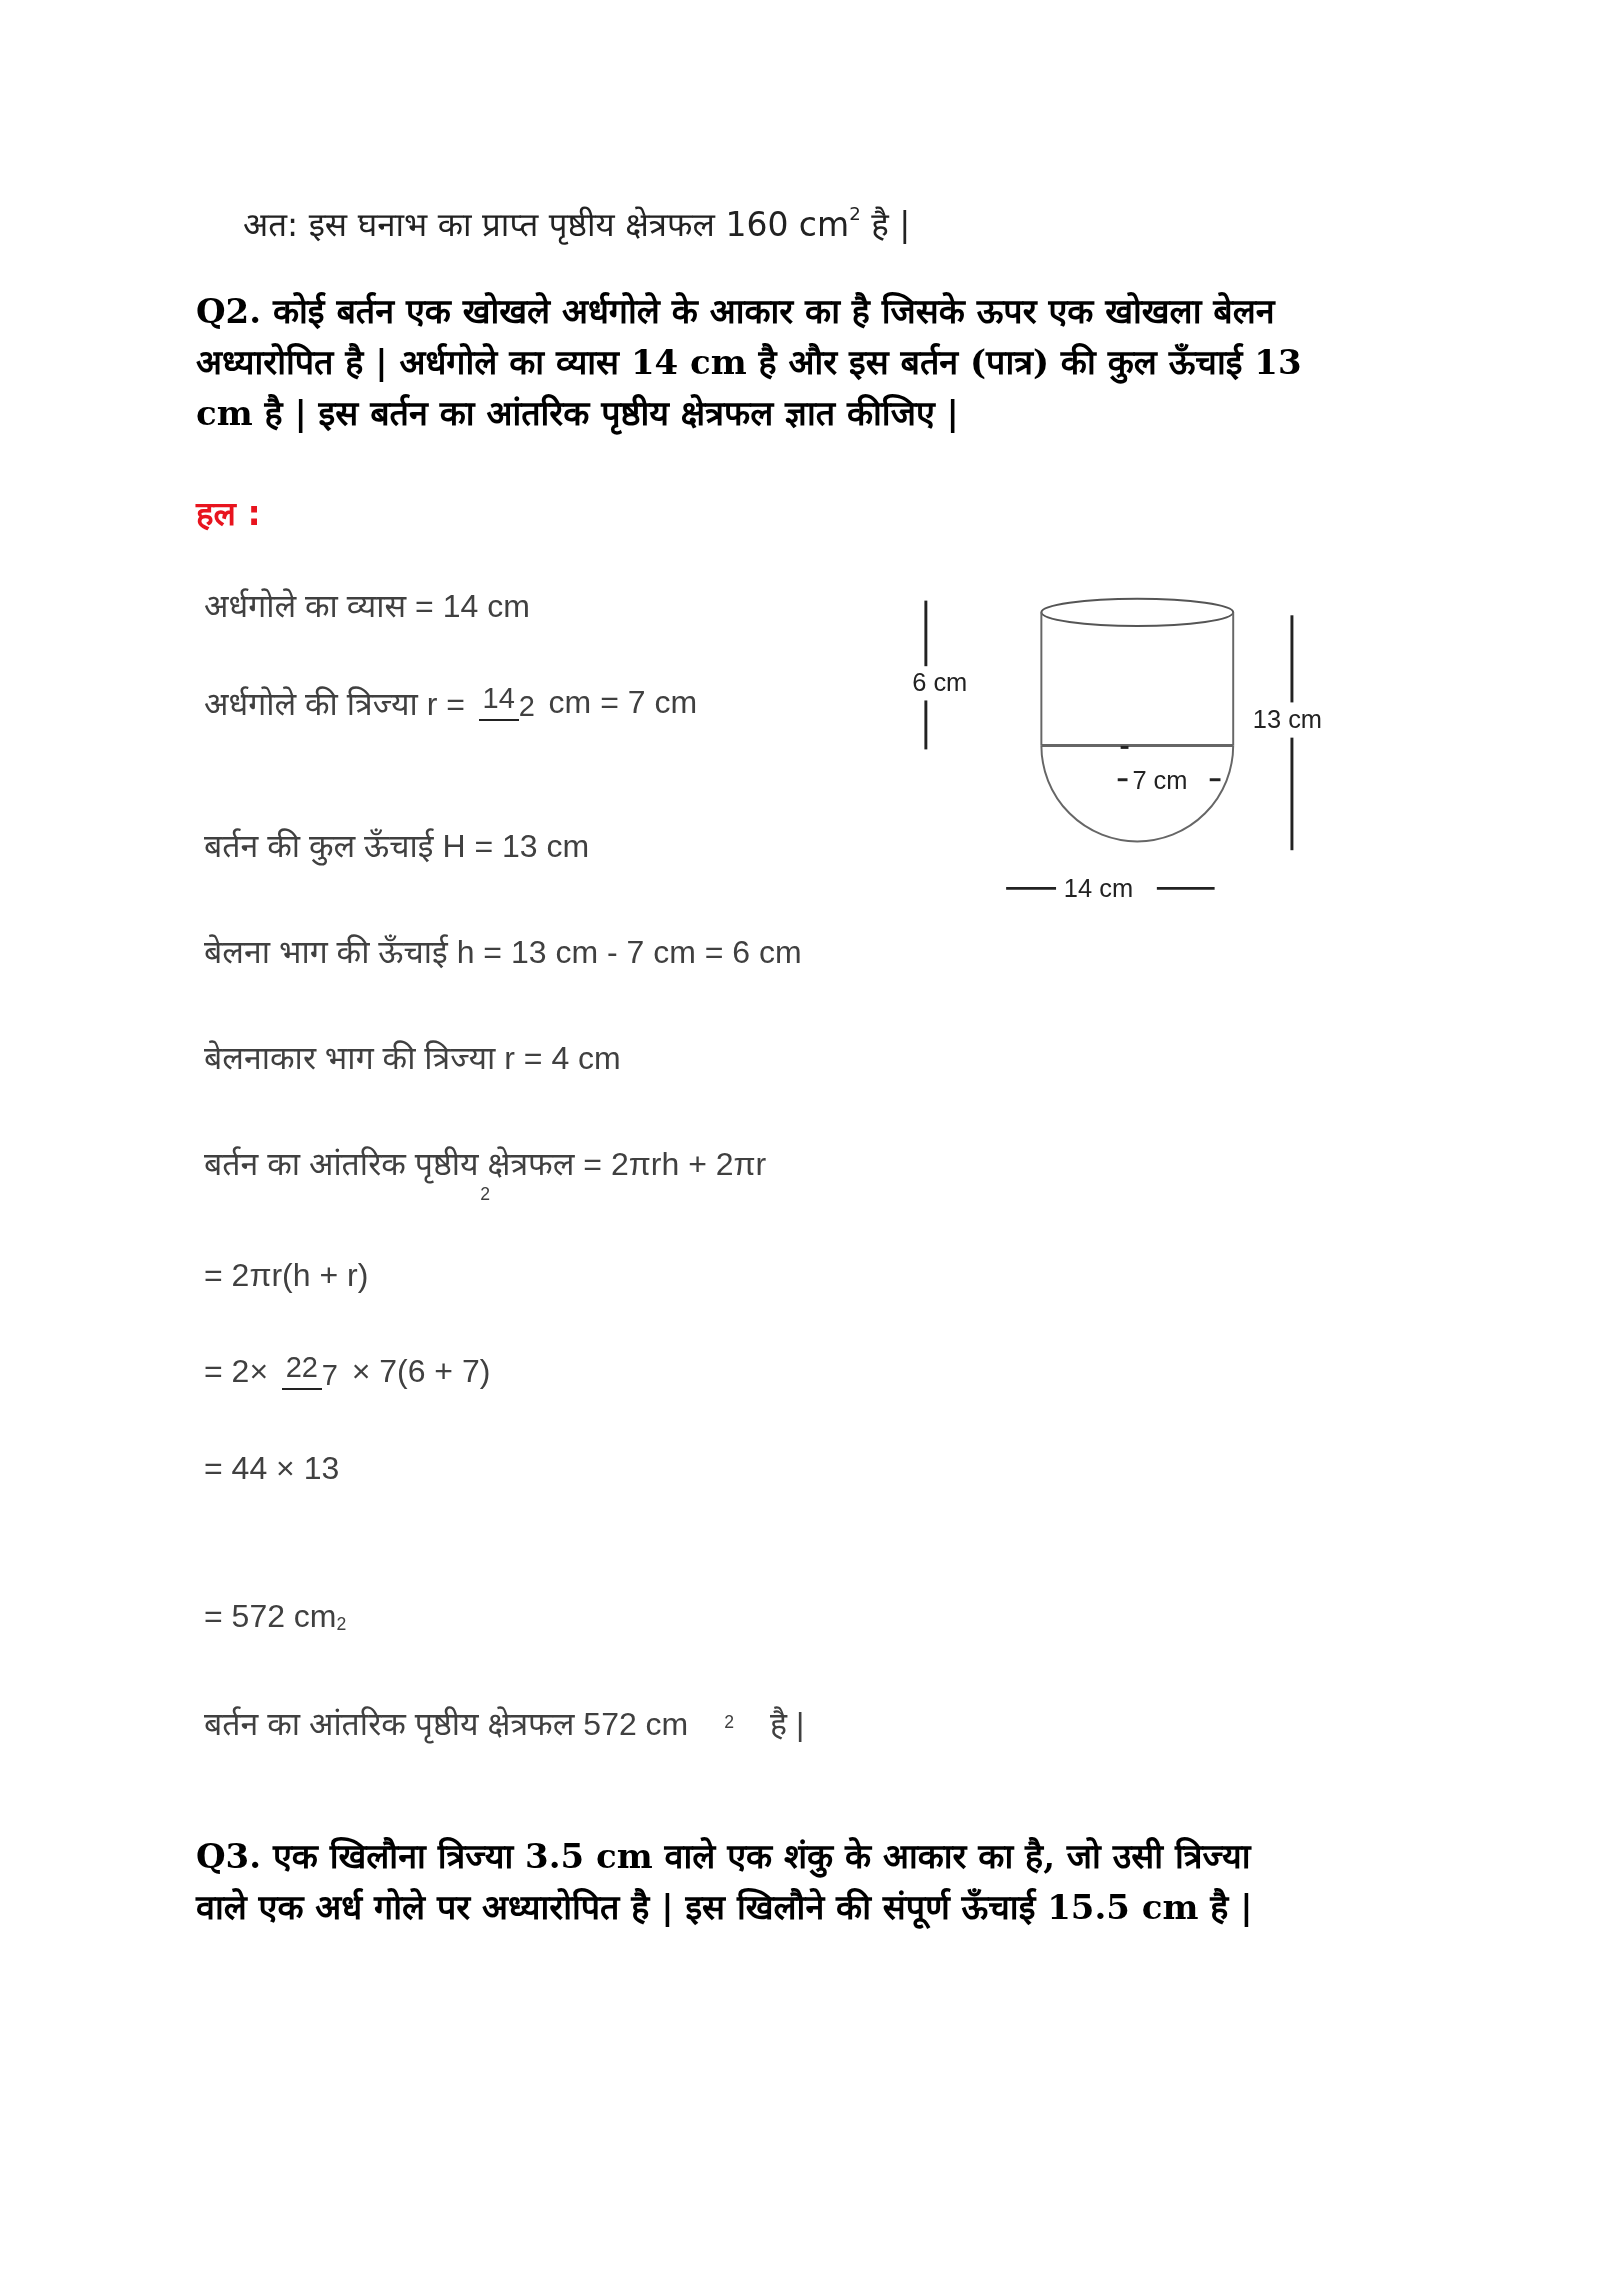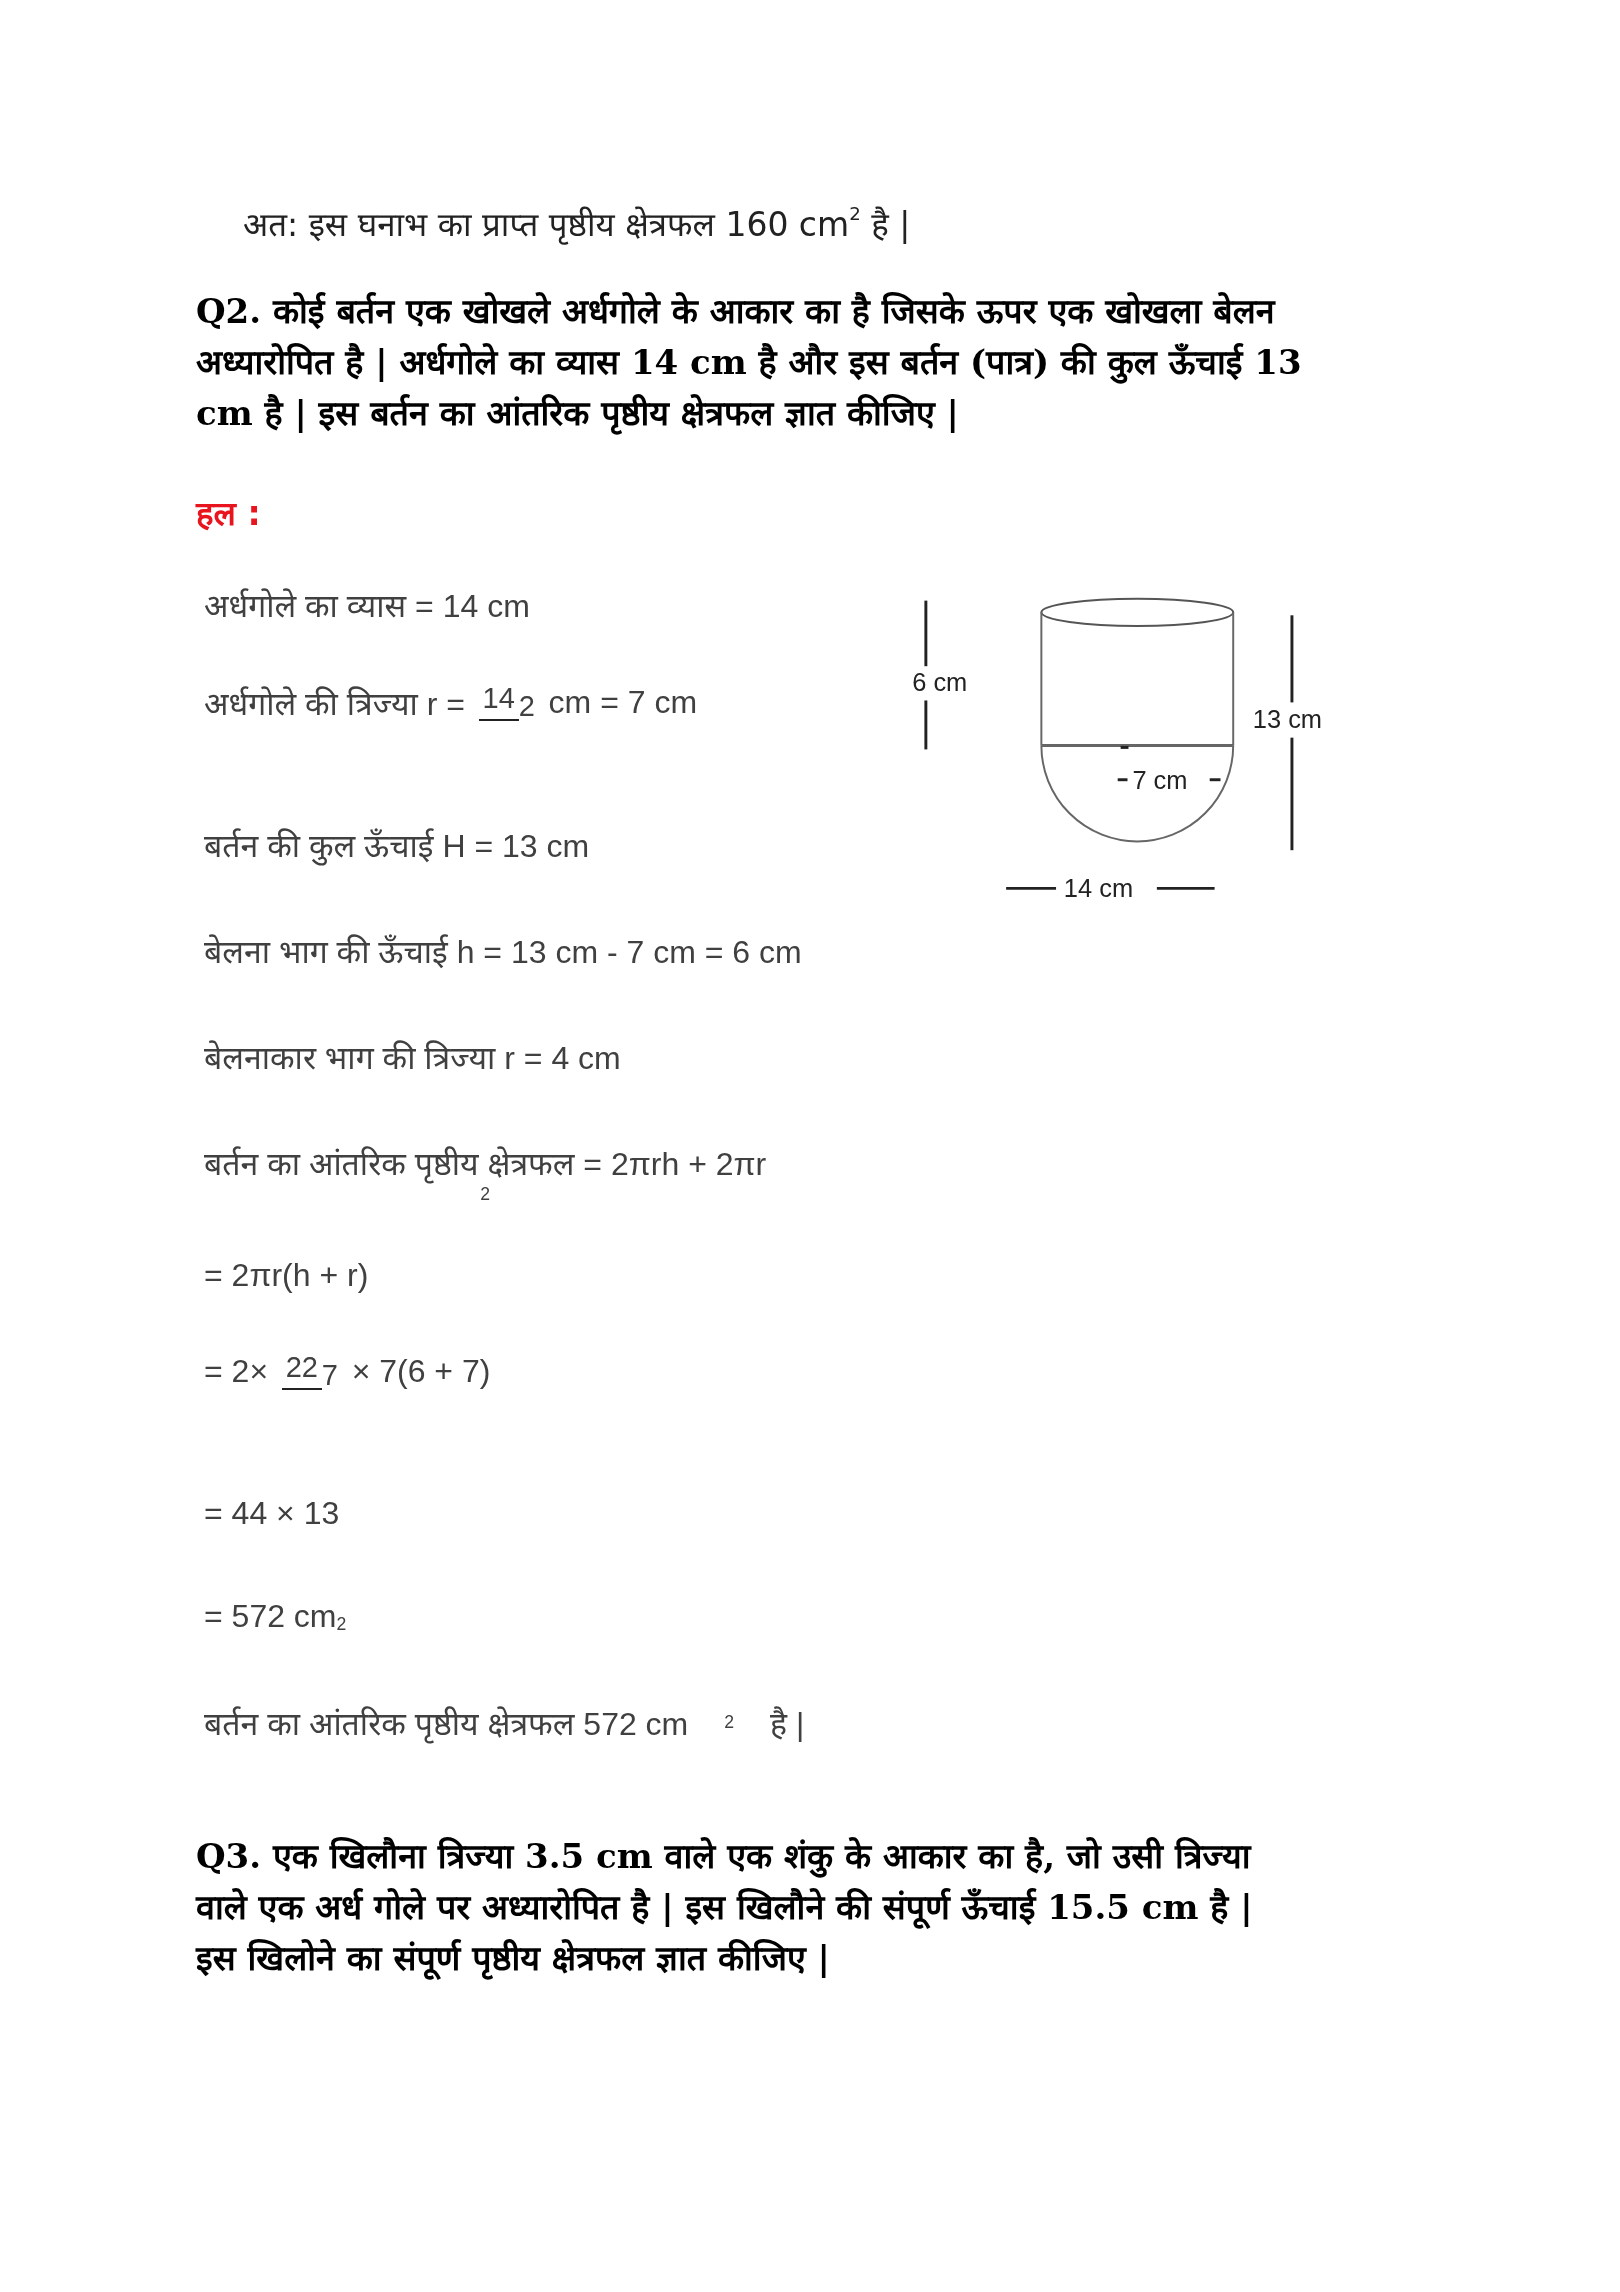--- a/index.html
+++ b/index.html
@@ -55,21 +55,21 @@
 
 <div class="abs step" style="top:1353px;">
   <span>= 2×</span>
   <span class="frac">
     <span class="num">22</span>
     <span class="den">7</span>
   </span>
   <span>× 7(6 + 7)</span>
 </div>
 
-<div class="abs step" style="top:1495px;">= 44 × 13</div>
+<div class="abs step" style="top:1450px;">= 44 × 13</div>
 
 <div class="abs step" style="top:1598px;align-items:flex-end;">
   <span>= 572 cm</span>
     <sup>2</sup>
 </div>
 
 <div class="abs step" style="top:1701px;gap:36px;">
   <span>बर्तन का आंतरिक पृष्ठीय क्षेत्रफल 572 cm</span>
     <sup>2</sup>
     <span> है |</span>
@@ -102,15 +102,14 @@
 
     <line x1="101" y1="312" x2="152" y2="312" stroke="#222" stroke-width="3"></line>
     <text x="160" y="321">14 cm</text>
     <line x1="255" y1="312" x2="314" y2="312" stroke="#222" stroke-width="3"></line>
   </svg>
 </div>
 
 <div class="abs q" style="top:1831px;">
   <div>Q3. एक खिलौना त्रिज्या 3.5 cm वाले एक शंकु के आकार का है, जो उसी त्रिज्या</div>
   <div>वाले एक अर्ध गोले पर अध्यारोपित है | इस खिलौने की संपूर्ण ऊँचाई 15.5 cm है |</div>
-  <div>इस खिलोने का संपूर्ण पृष्ठीय क्षेत्रफल ज्ञात कीजिए |</div>
 </div>
 
 
 </body></html>

